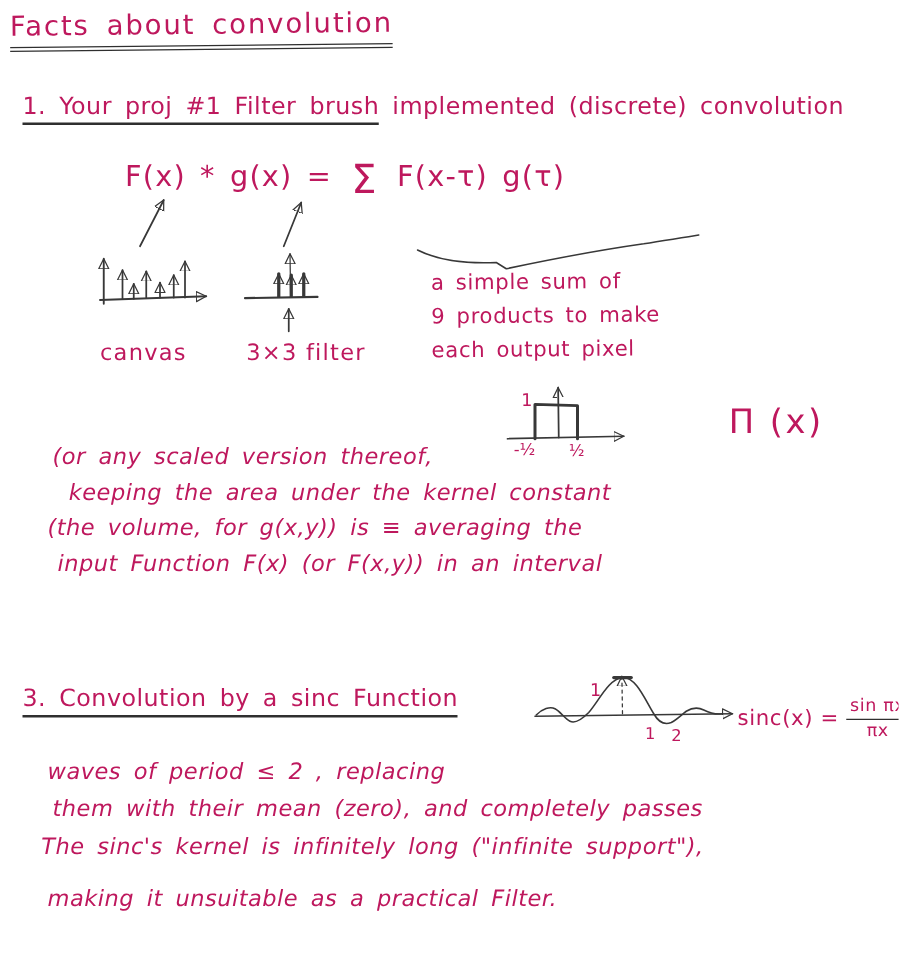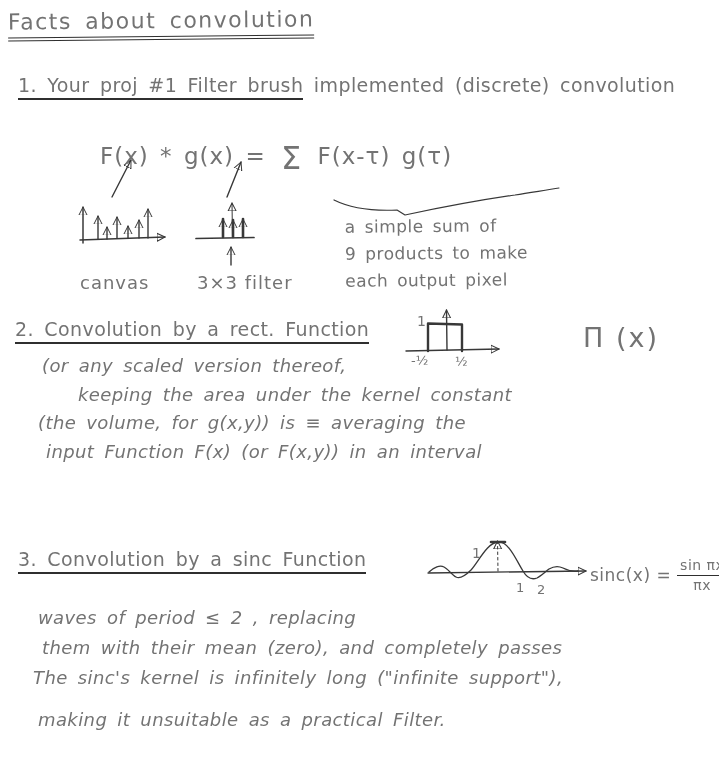--- a/index.html
+++ b/index.html
@@ -1,24 +1,24 @@
 <!DOCTYPE html>
 <html><head>
 <meta charset="utf-8">
 <style>
   html,body{margin:0;padding:0;background:#ffffff;}
   .page{position:relative;width:719px;height:766px;background:#ffffff;overflow:hidden;
-        font-family:"DejaVu Sans",sans-serif;color:#737373;}
+        font-family:"DejaVu Sans",sans-serif;color:#be185d;}
   .abs{position:absolute;white-space:nowrap;}
   .hw{letter-spacing:.4px;word-spacing:4px;}
   .title{left:8px;top:8px;font-size:22px;letter-spacing:1.5px;word-spacing:5px;
          border-bottom:4px double #2f2f2f;padding-bottom:3px;transform:rotate(-0.6deg);}
   .h-item{font-size:19px;}
   .ul{border-bottom:2px solid #2f2f2f;padding-bottom:2px;}
-  .formula{left:100px;top:139px;font-size:23px;letter-spacing:1px;word-spacing:3px;}
+  .formula{left:100px;top:124px;font-size:23px;letter-spacing:1px;word-spacing:3px;}
   .sigma{font-size:32px;vertical-align:-5px;padding:0 4px;}
   .diagram-label{font-size:18px;letter-spacing:1px;}
   .annot{left:345px;top:213px;font-size:17px;line-height:27px;letter-spacing:.5px;word-spacing:3px;transform:rotate(-0.5deg);}
   .body2{left:0;top:352px;font-size:18px;line-height:28.5px;}
   .body3{left:0;top:581px;font-size:18px;line-height:30px;}
   .body2 div,.body3 div{white-space:nowrap;font-style:italic;}
   .small-num{font-size:14px;}
   .tick{font-size:13px;}
   .pi-label{font-size:27px;letter-spacing:2px;}
   .sinc-name{font-size:17px;letter-spacing:.5px;}
@@ -104,27 +104,24 @@
 
   <div class="abs diagram-label" style="left:80px;top:272px;">canvas</div>
   <div class="abs diagram-label" style="left:197px;top:272px;">3×3 filter</div>
 
   <div class="abs annot">
     <div>a simple sum of</div>
     <div>9 products to make</div>
     <div>each output pixel</div>
   </div>
 
-  <div class="abs hw h-item" style="left:15px;top:318px;">
-    <span class="ul">2. Convolution by a rect. Function</span>
-  </div>
 
   <div class="abs hw body2">
     <div style="margin-left:42px;">(or any scaled version thereof,</div>
-    <div style="margin-left:78px;">keeping the area under the kernel constant</div>
+    <div style="margin-left:55px;">keeping the area under the kernel constant</div>
     <div style="margin-left:38px;">(the volume, for g(x,y)) is ≡ averaging the</div>
     <div style="margin-left:46px;">input Function F(x) (or F(x,y)) in an interval</div>
   </div>
 
   <div class="abs small-num" style="left:417px;top:313px;">1</div>
   <div class="abs tick" style="left:411px;top:353px;">-½</div>
   <div class="abs tick" style="left:455px;top:354px;">½</div>
   <div class="abs pi-label" style="left:583px;top:322px;">Π (x)</div>
 
   <div class="abs hw h-item" style="left:18px;top:548px;">

